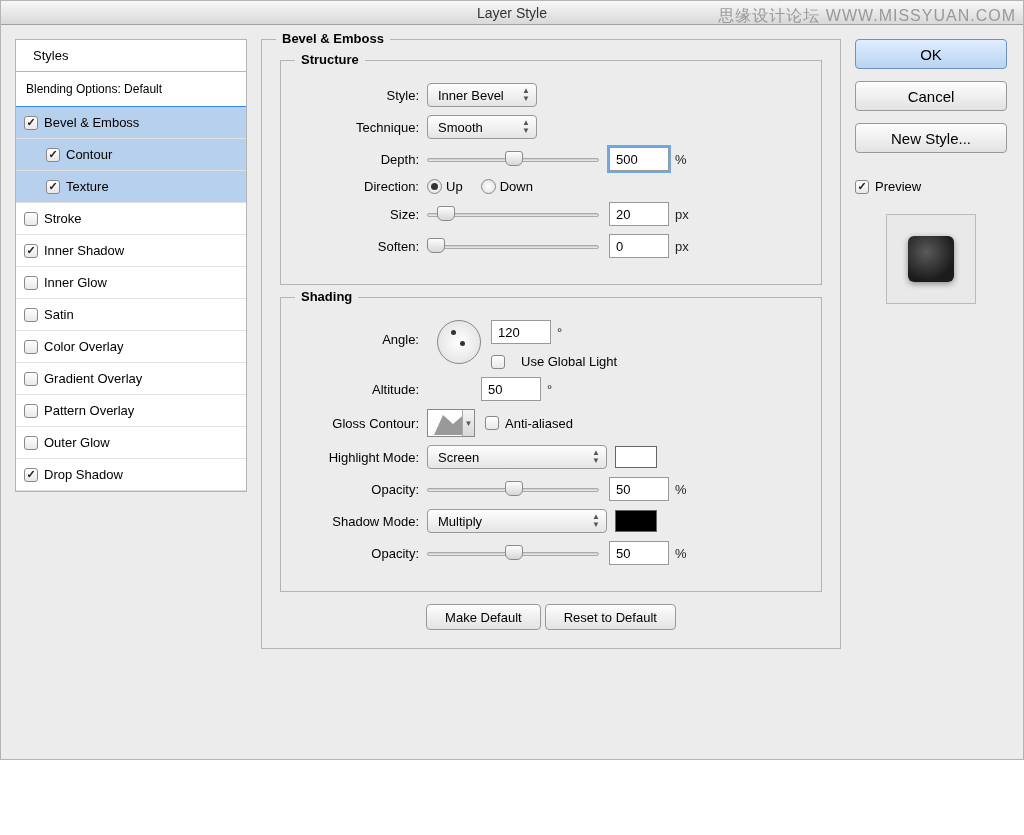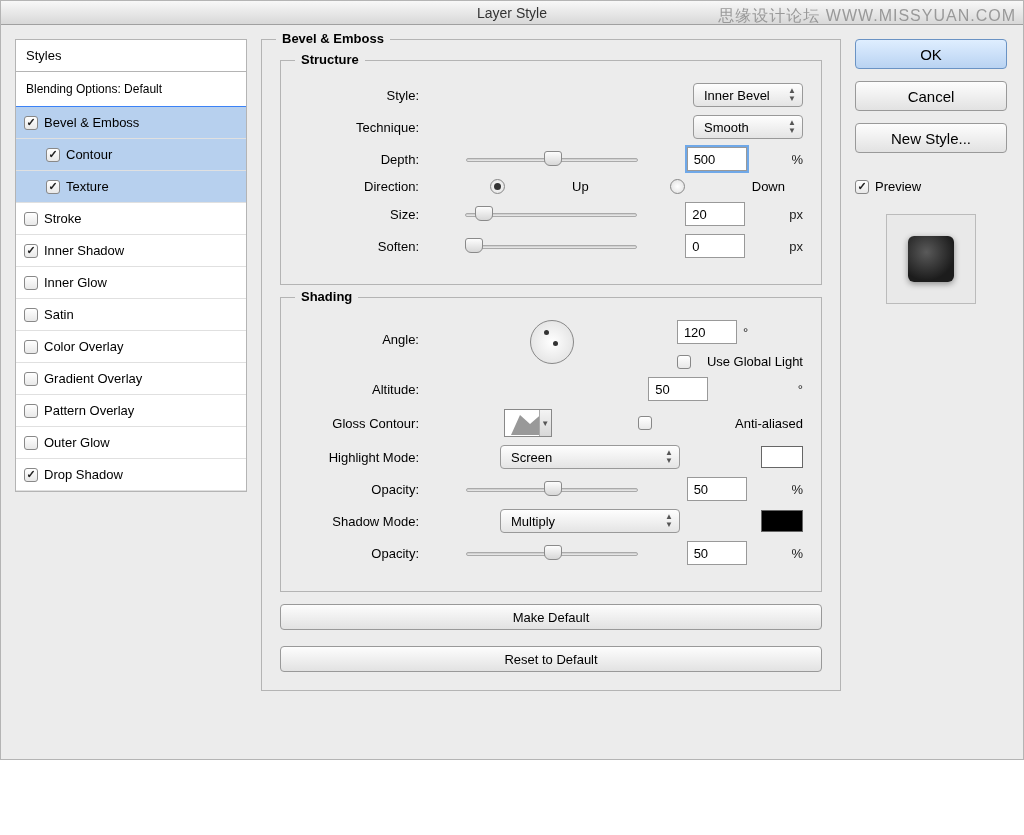--- a/index.html
+++ b/index.html
@@ -3,32 +3,32 @@
 <meta charset="utf-8">
 <style>
 * { box-sizing: border-box; margin: 0; padding: 0; }
 body { font-family: "Lucida Grande", Helvetica, Arial, sans-serif; font-size: 13px; color: #000; background: #fff; }
 .window { width: 1024px; height: 760px; background: #ececec; border: 1px solid #b4b4b4; display: flex; flex-direction: column; }
 .titlebar { height: 24px; background: linear-gradient(#f8f8f8,#d8d8d8); border-bottom: 1px solid #a0a0a0; display: flex; align-items: center; justify-content: center; font-size: 14px; color: #333; }
 .watermark { position: absolute; right: 8px; top: 6px; font-size: 16px; color: #999; letter-spacing: 1px; }
 .body { flex: 1; display: flex; padding: 14px 16px 18px 14px; gap: 14px; }
 .left { width: 232px; }
 .styles-box { border: 1px solid #b4b4b4; background: #fff; }
-.styles-box .hdr { padding: 8px 10px; border-bottom: 1px solid #b4b4b4; }
+.styles-box .hdr { padding: 8px 17px; border-bottom: 1px solid #b4b4b4; }
 .styles-box .sub { padding: 10px; border-bottom: 1px solid #3b82f6; font-size: 12px; }
 .style-list { }
 .srow { display: flex; align-items: center; gap: 6px; padding: 8px 8px; border-bottom: 1px solid #e0e0e0; }
 .srow.sel { background: #b7d0ee; }
 .srow.indent { padding-left: 30px; }
 .chk { width: 14px; height: 14px; border: 1px solid #888; border-radius: 3px; background: linear-gradient(#fff,#e8e8e8); display: inline-flex; align-items: center; justify-content: center; font-size: 11px; }
 .chk.checked::after { content: "✓"; color: #222; font-weight: bold; }
 .center { flex: 1; }
 .fieldset { border: 1px solid #b4b4b4; padding: 14px 18px 18px 18px; position: relative; margin-bottom: 12px; }
 .fieldset > .legend { position: absolute; top: -9px; left: 14px; background: #ececec; padding: 0 6px; font-weight: bold; font-size: 13px; }
-.row { display: flex; align-items: center; margin: 8px 0; justify-content: space-between; }
+.row { display: flex; align-items: center; margin: 8px 0; }
 .lab { width: 128px; text-align: right; padding-right: 8px; }
 .select { height: 24px; border: 1px solid #999; border-radius: 4px; background: linear-gradient(#fefefe,#e4e4e4); padding: 0 28px 0 10px; display: inline-flex; align-items: center; position: relative; min-width: 110px; }
 .select .arrows { position: absolute; right: 6px; top: 3px; font-size: 8px; line-height: 8px; color: #555; display: flex; flex-direction: column; }
 .slider { width: 172px; height: 18px; position: relative; margin-right: 10px; }
 .slider .track { position: absolute; top: 8px; left: 0; right: 0; height: 4px; background: linear-gradient(#c8c8c8,#eee); border: 1px solid #aaa; border-radius: 2px; }
 .slider .thumb { position: absolute; top: 1px; width: 18px; height: 15px; background: linear-gradient(#fdfdfd,#d7d7d7); border: 1px solid #8a8a8a; border-radius: 3px 3px 6px 6px; }
 .numbox { width: 60px; height: 24px; border: 1px solid #999; background: #fff; padding: 0 6px; display: inline-flex; align-items: center; margin-right: 6px; }
 .numbox.focus { outline: 2px solid #6fa8e8; }
 .unit { color: #222; }
 .radio { width: 15px; height: 15px; border: 1px solid #888; border-radius: 50%; background: radial-gradient(#fff,#ddd); display: inline-flex; align-items: center; justify-content: center; margin-right: 4px; }
@@ -37,21 +37,21 @@
 .anglewheel { width: 44px; height: 44px; border: 1px solid #888; border-radius: 50%; background: radial-gradient(#fff,#dcdcdc); position: relative; margin: 0 10px; }
 .anglewheel .dot { position: absolute; width: 5px; height: 5px; background: #333; border-radius: 50%; }
 .contour { width: 48px; height: 28px; border: 1px solid #888; background: #fff; display: inline-flex; align-items: flex-end; position: relative; margin-right: 10px; }
 .contour svg { width: 100%; height: 100%; }
 .contour .drop { position: absolute; right: 0; top: 0; bottom: 0; width: 12px; border-left: 1px solid #aaa; background: linear-gradient(#f4f4f4,#d8d8d8); display: flex; align-items: center; justify-content: center; font-size: 8px; color: #555; }
 .swatch { width: 42px; height: 22px; border: 1px solid #666; margin-left: 8px; }
 .white { background: #fff; }
 .black { background: #000; }
 .btn { height: 26px; border: 1px solid #999; border-radius: 4px; background: linear-gradient(#fdfdfd,#e2e2e2); padding: 0 18px; display: inline-flex; align-items: center; justify-content: center; font-size: 13px; }
 .btn.primary { background: linear-gradient(#dfeeff,#b9d3f2); border-color: #6a93c4; }
-.btns-row { display: flex; justify-content: center; gap: 16px; margin-top: 0; flex-direction: column; }
+.btns-row { display: flex; justify-content: center; gap: 4px; margin-top: 0; }
 .right { width: 152px; display: flex; flex-direction: column; gap: 12px; align-items: stretch; }
 .right .btn { width: 100%; height: 30px; font-size: 15px; }
 .preview-row { display: flex; align-items: center; gap: 6px; margin-top: 14px; }
 .preview-box { width: 90px; height: 90px; border: 1px solid #bbb; background: #e9e9e9; margin: 8px auto 0 auto; display: flex; align-items: center; justify-content: center; }
 .preview-box .inner { width: 46px; height: 46px; background: radial-gradient(circle at 40% 35%, #5a5a5a, #1c1c1c 70%); border-radius: 6px; box-shadow: 0 2px 6px rgba(0,0,0,.4); }
 </style>
 </head>
 <body>
 
 <div class="window">

